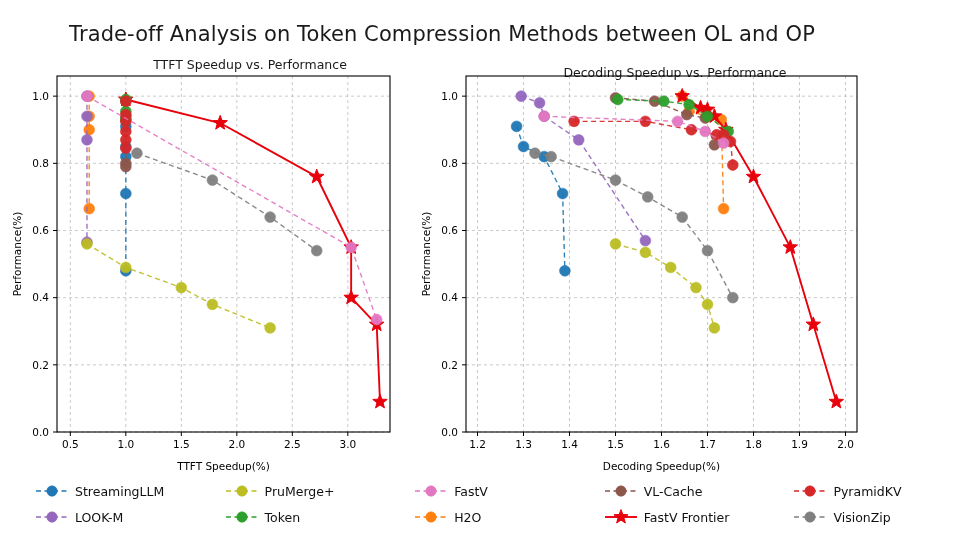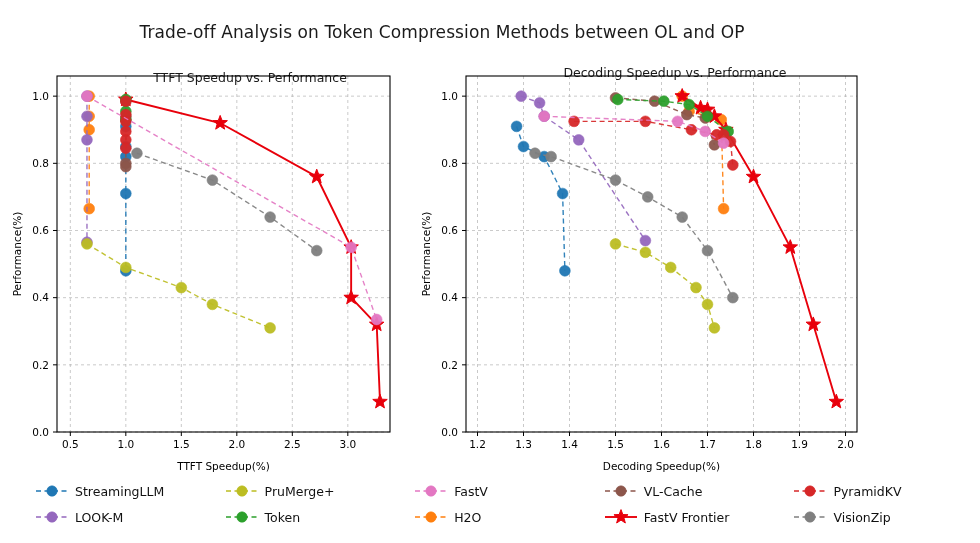--- a/index.html
+++ b/index.html
@@ -4,26 +4,26 @@
 <style>
   html,body{margin:0;padding:0;}
   body{
     width:980px;height:543px;background:#ffffff;
     font-family:"DejaVu Sans","Liberation Sans",sans-serif;
     color:#000;overflow:hidden;position:relative;
   }
   #figure{position:absolute;inset:0;}
   .suptitle{
     position:absolute;top:22px;left:0;width:884px;text-align:center;
-    font-size:17px;color:#1a1a1a;letter-spacing:.1px;
+    font-size:21px;color:#1a1a1a;letter-spacing:.1px;
   }
   .subtitle{
     position:absolute;text-align:center;font-size:12.5px;color:#1a1a1a;
   }
-  #title-left{top:57px;left:55px;width:390px;margin-top:13px;}
+  #title-left{top:57px;left:55px;width:390px;}
   #title-right{top:65px;left:465px;width:420px;}
   svg{position:absolute;top:0;left:0;overflow:visible;}
   .axis-label{font-size:10.5px;fill:#000;}
   .tick-label{font-size:10.5px;fill:#000;}
   .legend{
     position:absolute;left:3px;top:478px;width:980px;
     display:grid;grid-template-columns:repeat(5,1fr);
     grid-auto-rows:26px;column-gap:0px;
     padding-left:32px;box-sizing:border-box;
   }

